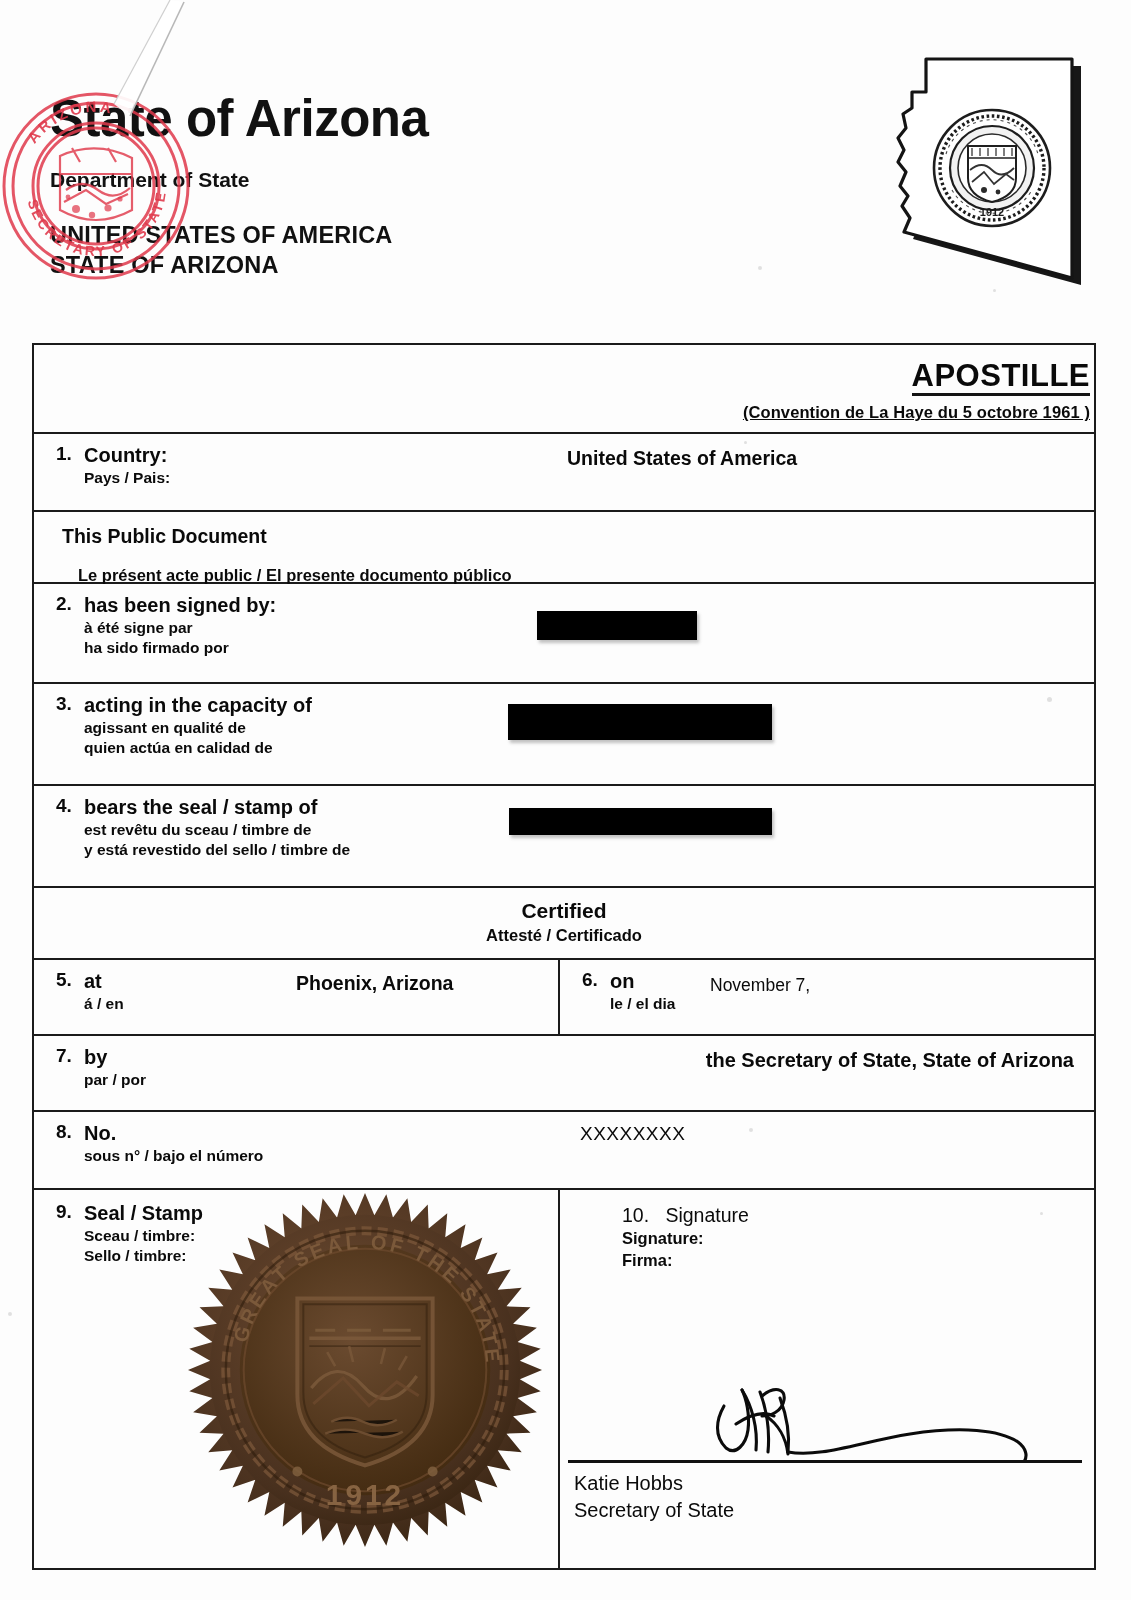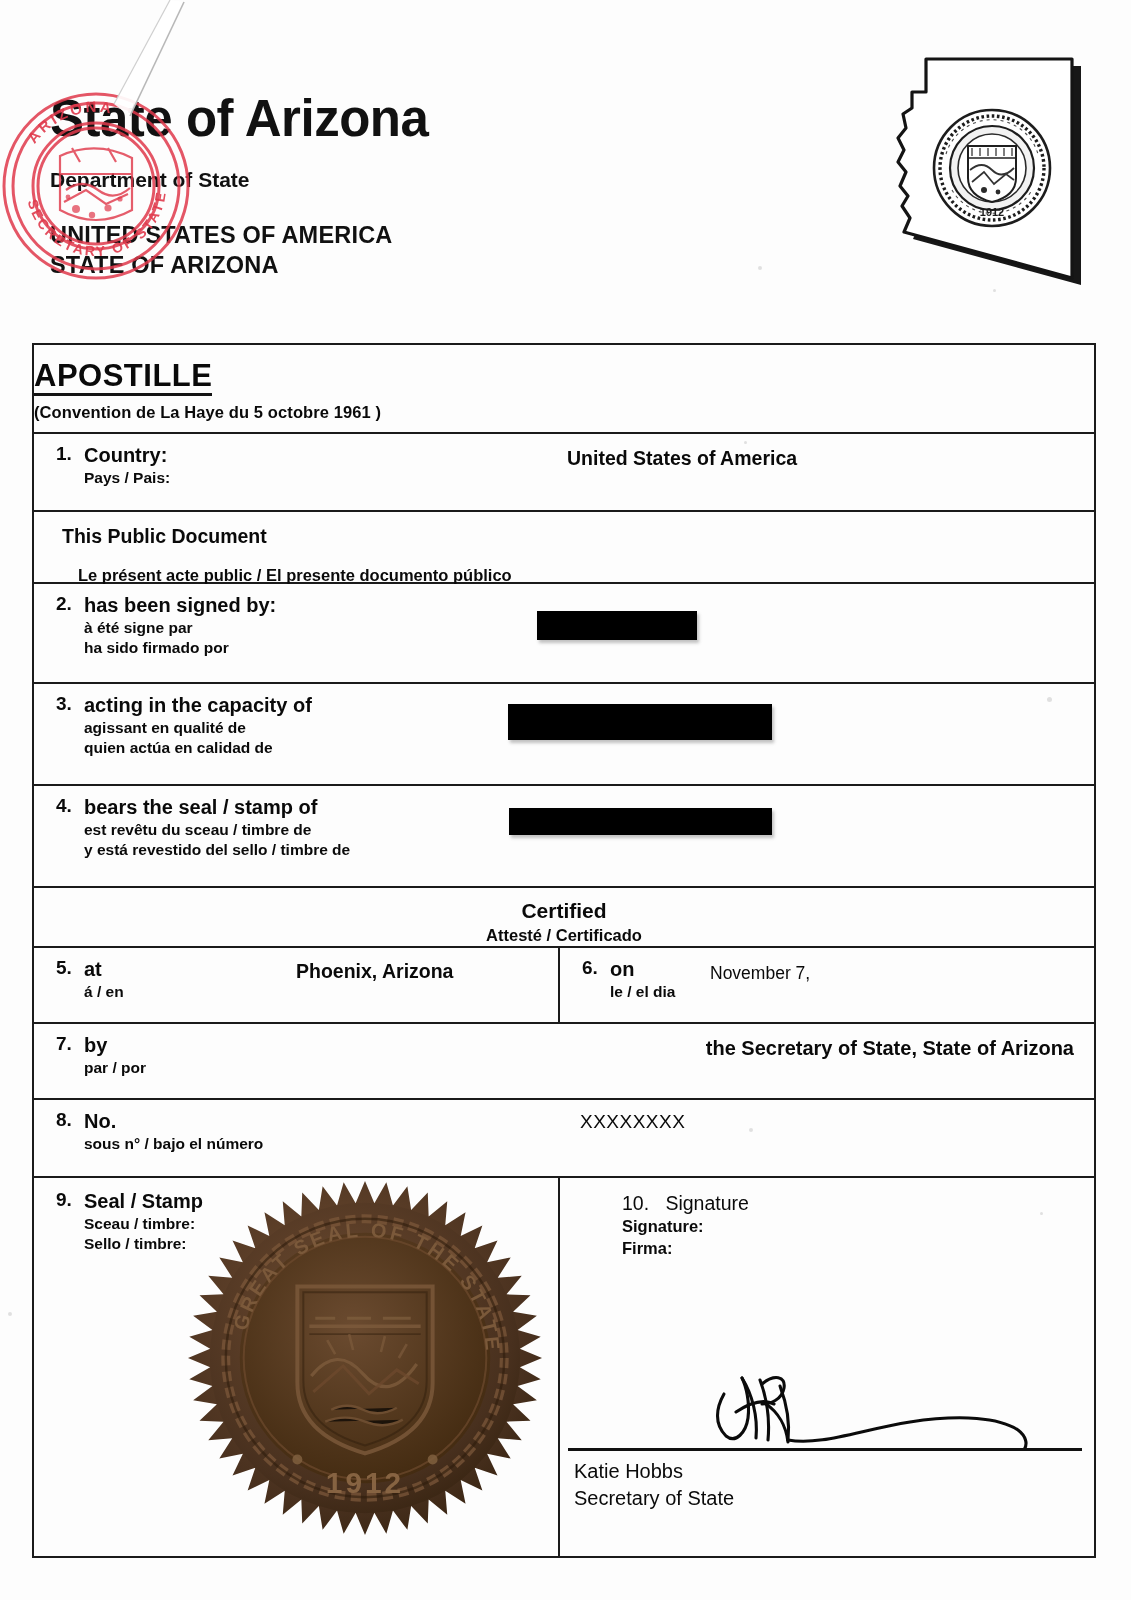--- a/index.html
+++ b/index.html
@@ -108,21 +108,21 @@
   .row {
     border-bottom: 2px solid #1b1b1b;
     position: relative;
     box-sizing: border-box;
   }
   .row:last-child { border-bottom: none; }
 
   .pad { padding: 9px 14px 11px 14px; }
 
   
-  .aposwrap { text-align: left; padding: 14px 12px 10px 0; }
+  .aposwrap { text-align: right; padding: 14px 4px 10px 0; text-decoration: underline; }
   .apos {
     font-size: 31px;
     font-weight: bold;
     letter-spacing: .5px;
     display: inline-block;
     border-bottom: 3px solid #141414;
     padding-bottom: 1px;
     line-height: 1.08;
   }
   .aposconv {
@@ -172,21 +172,21 @@
   .pubdoc-sub { font-size: 16.5px; font-weight: bold; padding-left: 44px; margin-top: 17px; }
 
   
   .redact {
     position: absolute;
     background: #000000;
     box-shadow: 2px 3px 3px rgba(120,120,120,.45);
   }
 
   
-  .r-cert { height: 60px; text-align: center; padding-top: 11px; }
+  .r-cert { height: 72px; text-align: center; padding-top: 11px; }
   .cert-en { font-size: 21px; font-weight: bold; line-height: 1.18; }
   .cert-sub { font-size: 16.5px; font-weight: bold; margin-top: 2px; }
 
   
   .r-split { height: 76px; display: flex; }
   .cell-l { flex: 0 0 524px; position: relative; border-right: 2px solid #1b1b1b; }
   .cell-r { flex: 1 1 auto; position: relative; }
   .at-val {
     position: absolute; left: 262px; top: 12px;
     font-size: 19.5px; font-weight: bold;

